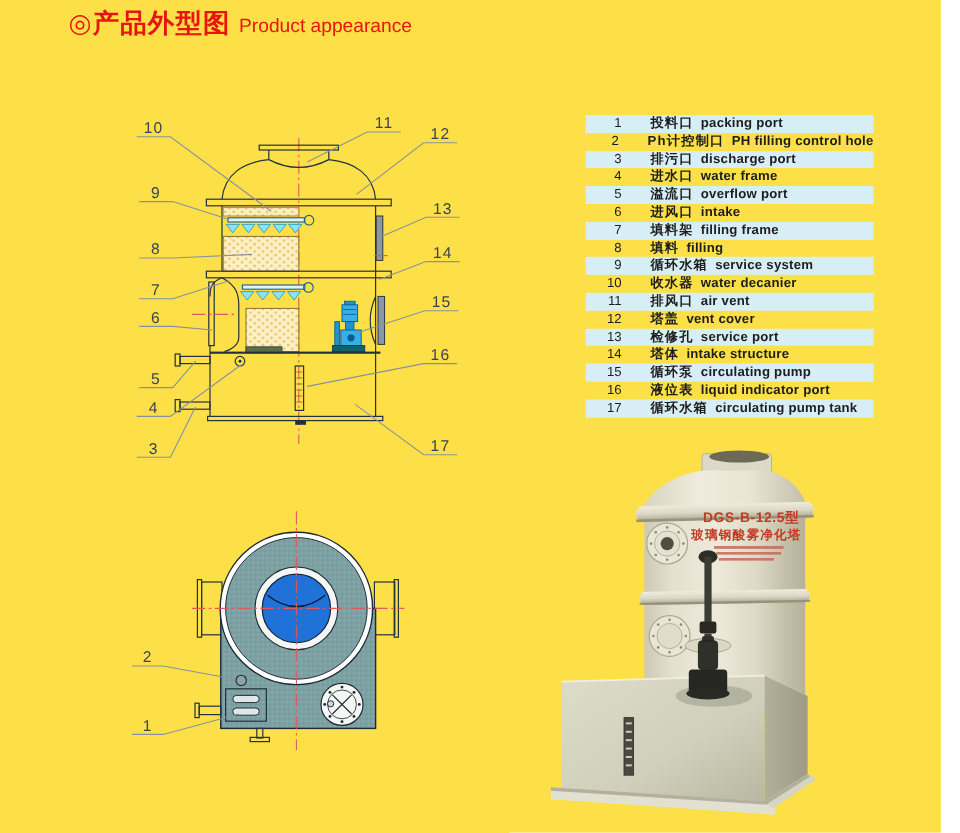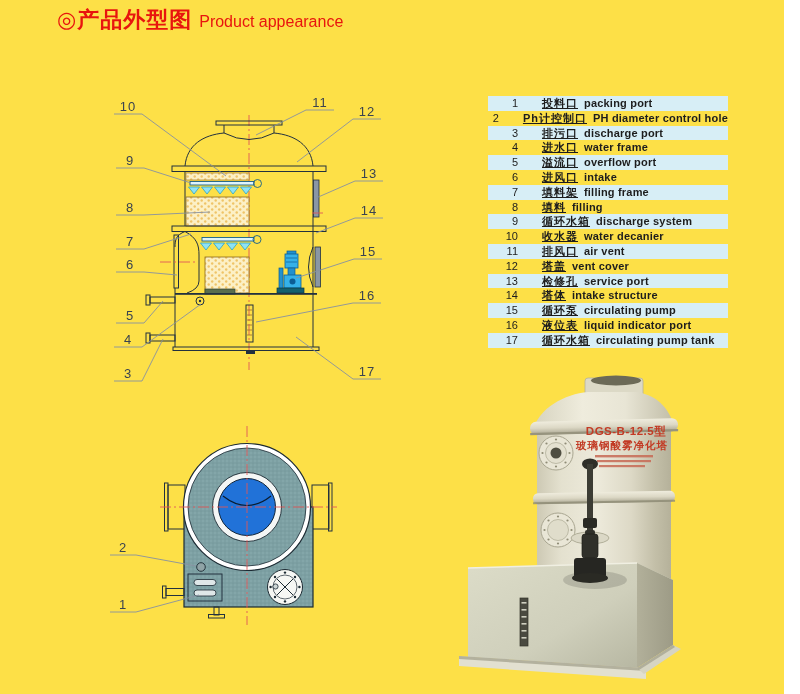--- a/index.html
+++ b/index.html
@@ -8,21 +8,21 @@
   
   .title{position:absolute;left:57px;top:5px;white-space:nowrap;color:#e8150e;}
   .title .zh{font-size:22px;font-weight:bold;letter-spacing:1px;}
   .title .en{font-size:16px;margin-left:7px;}
   
   .plist{position:absolute;left:488px;top:96px;width:240px;}
   .plist-row{display:flex;align-items:center;height:14.8px;line-height:14.8px;
              font-size:11px;color:#1d1d1d;white-space:nowrap;}
   .plist-row.stripe{background:#d7eef6;}
   .pnum{width:30px;text-align:right;}
-  .pzh{margin-left:24px;font-weight:bold;letter-spacing:1px;text-decoration:underline;}
+  .pzh{margin-left:24px;font-weight:bold;letter-spacing:1px;}
   .pen{margin-left:6px;letter-spacing:.2px;font-weight:bold;}
   
   .svgabs{position:absolute;}
   svg text.callout{font-family:"Liberation Sans","DejaVu Sans",sans-serif;
                    font-size:13px;fill:#3a4350;letter-spacing:1px;}
   svg .ln{stroke:#22313f;stroke-width:1;fill:none;}
   svg .leader{stroke:#8791a0;stroke-width:.9;fill:none;}
   svg .redline{stroke:#e05858;stroke-width:.9;fill:none;stroke-dasharray:11 3 2 3;}
 </style>
 </head>
@@ -36,21 +36,21 @@
 
   <div class="plist">
       <div class="plist-row stripe">
       <span class="pnum">1</span>
       <span class="pzh">投料口</span>
       <span class="pen">packing port</span>
     </div>
       <div class="plist-row">
       <span class="pnum">2</span>
       <span class="pzh">Ph计控制口</span>
-      <span class="pen">PH diameter control hole</span>
+      <span class="pen">PH filling control hole</span>
     </div>
       <div class="plist-row stripe">
       <span class="pnum">3</span>
       <span class="pzh">排污口</span>
       <span class="pen">discharge port</span>
     </div>
       <div class="plist-row">
       <span class="pnum">4</span>
       <span class="pzh">进水口</span>
       <span class="pen">water frame</span>
@@ -71,21 +71,21 @@
       <span class="pen">filling frame</span>
     </div>
       <div class="plist-row">
       <span class="pnum">8</span>
       <span class="pzh">填料</span>
       <span class="pen">filling</span>
     </div>
       <div class="plist-row stripe">
       <span class="pnum">9</span>
       <span class="pzh">循环水箱</span>
-      <span class="pen">discharge system</span>
+      <span class="pen">service system</span>
     </div>
       <div class="plist-row">
       <span class="pnum">10</span>
       <span class="pzh">收水器</span>
       <span class="pen">water decanier</span>
     </div>
       <div class="plist-row stripe">
       <span class="pnum">11</span>
       <span class="pzh">排风口</span>
       <span class="pen">air vent</span>

